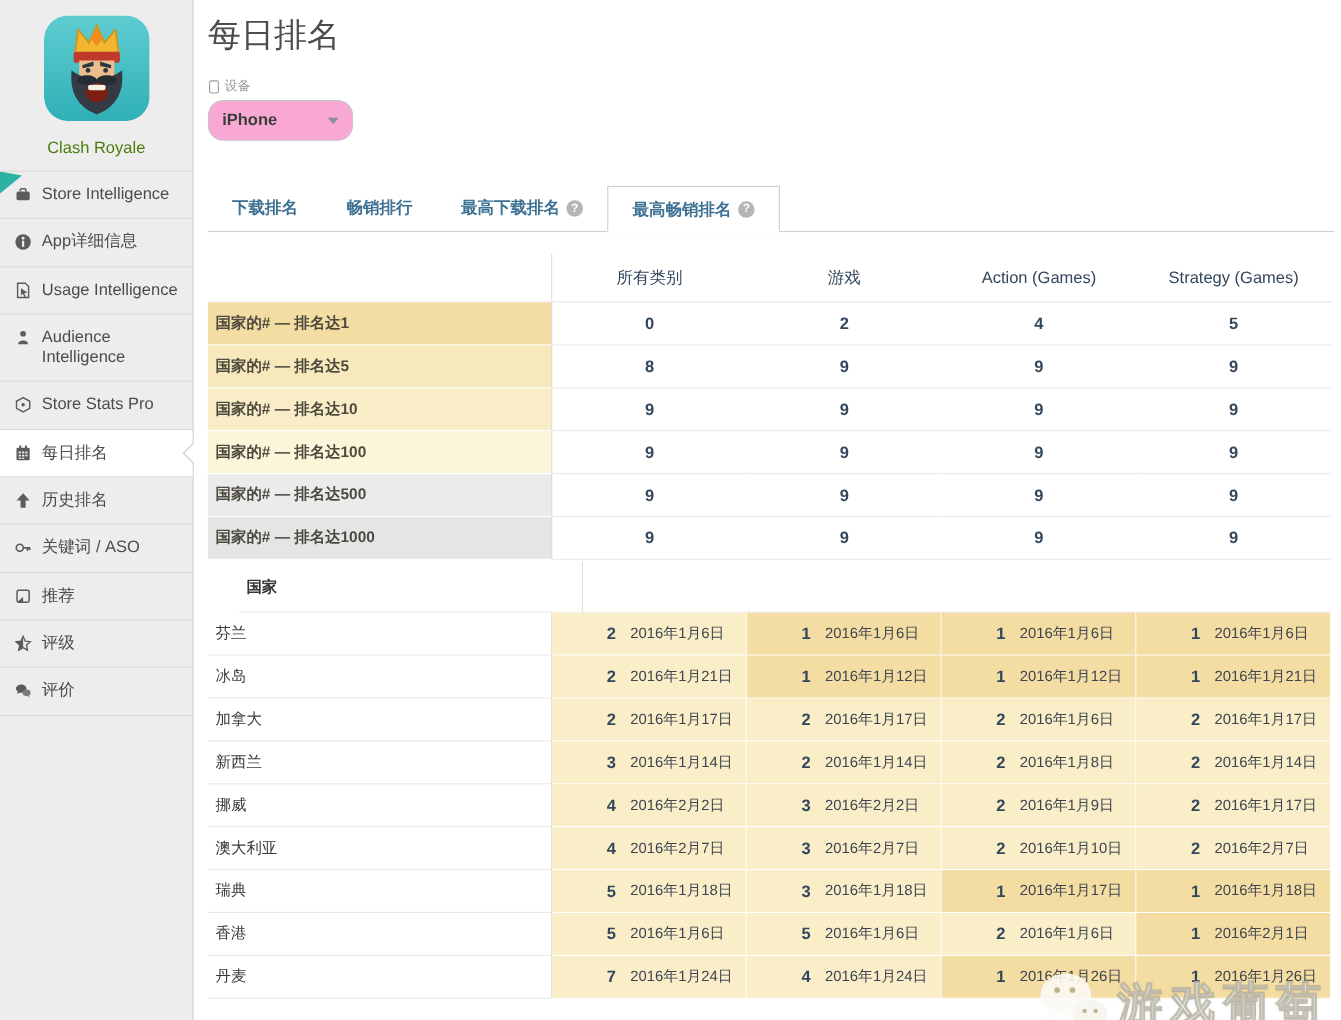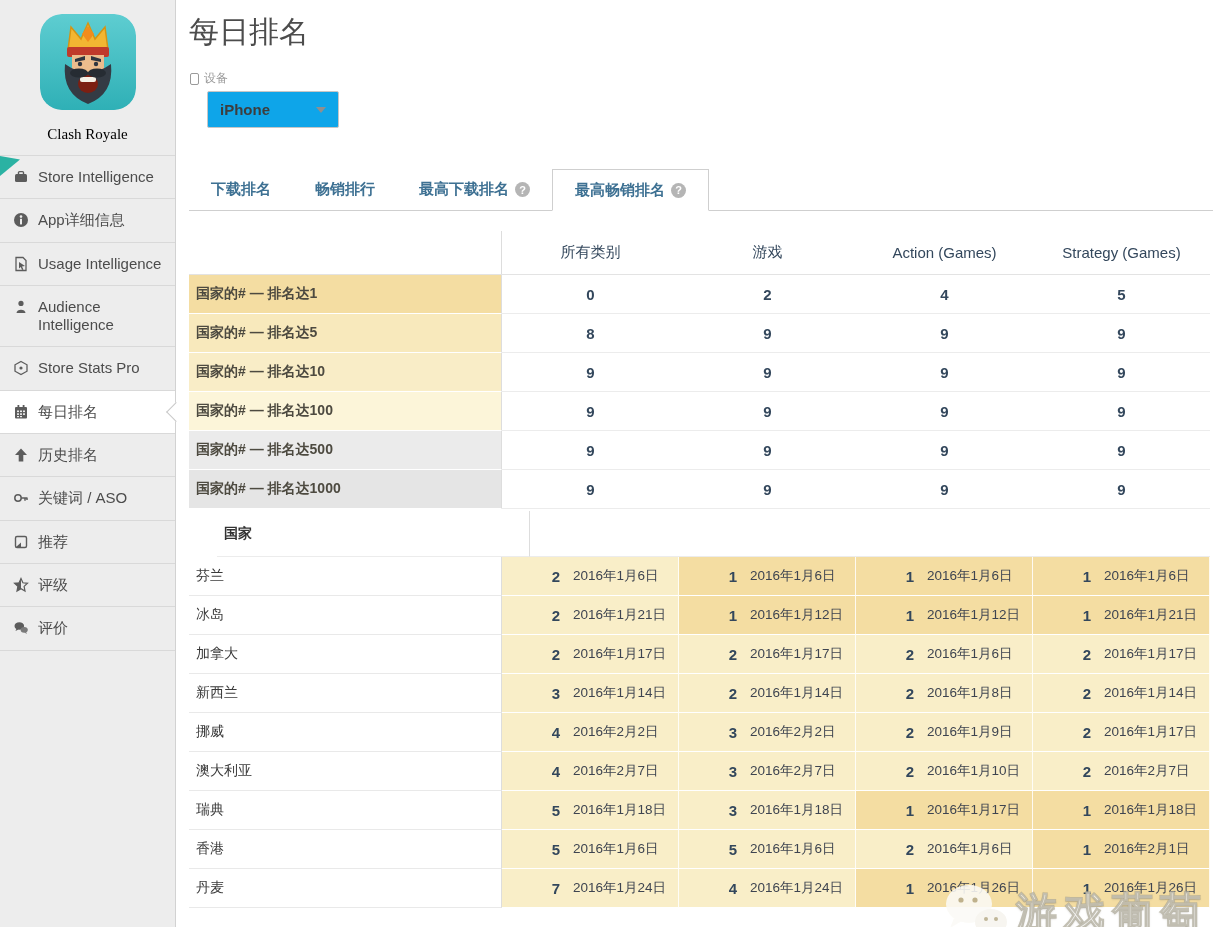--- a/index.html
+++ b/index.html
@@ -4,42 +4,42 @@
 <style>
   * { margin:0; padding:0; box-sizing:border-box; }
   html,body { width:1219px; height:927px; background:#fff;
     font-family:"Liberation Sans","DejaVu Sans",sans-serif; color:#3c3c3c; overflow:hidden; }
 
   
   .sidebar { position:fixed; left:0; top:0; bottom:0; width:176px; background:#ededed;
     border-right:1px solid #d2d2d2; z-index:5; }
   .app-block { padding:14px 0 12px; border-bottom:1px solid #d9d9d9; }
   .app-icon { display:block; margin:0 auto 16px; width:96px; height:96px; border-radius:22px; }
-  .app-name { text-align:center; color:#000000; font-size:15px;font-family:Liberation Serif, serif; }
+  .app-name { text-align:center; color:#4d7c0f; font-size:15px; }
   .side-item { position:relative; display:flex; align-items:flex-start; gap:9px;
     padding:12px 8px 12px 13px; border-bottom:1px solid #d9d9d9; font-size:15px;
     color:#4c4c4c; line-height:1.22; cursor:pointer; }
   .side-item .sicon { flex:0 0 16px; margin-top:1px; }
   .side-item .sicon svg { display:block; }
   .side-item.active { background:#fff; }
   .side-item.active::after { content:""; position:absolute; right:-8px; top:calc(50% - 7px);
     width:13px; height:13px; background:#fff; border-left:1px solid #c9c9c9;
     border-bottom:1px solid #c9c9c9; transform:rotate(45deg); z-index:6; }
   .fold { position:absolute; left:0; top:0; width:20px; height:20px; background:#2bb2a3;
     clip-path:polygon(0 0,100% 18%,0 100%); }
 
   
   .main { margin-left:177px; position:relative; }
   .page-title { font-size:30px; color:#4c4c4c; font-weight:400; margin:12px 0 0 12px; }
   .device-row { display:flex; align-items:center; gap:5px; margin:17px 0 4px 13px;
     color:#9a9a9a; font-size:12px; }
   .phone-glyph { width:9px; height:12px; border:1px solid #9a9a9a; border-radius:2px;
     display:inline-block; }
-  .dropdown { margin-left:30px; width:132px; height:37px; border:1px solid #c6c6c6;
-    background:#0ea5e9; border-radius:2px; display:flex; align-items:center;
+  .dropdown { margin-left:12px; width:132px; height:37px; border:1px solid #c6c6c6;
+    background:#f9a8d4; border-radius:14px; display:flex; align-items:center;
     justify-content:space-between; padding:0 12px; cursor:pointer; }
   .dropdown .dd-value { font-size:15px; font-weight:bold; color:#3d3d3d; }
   .caret { width:0; height:0; border-left:5px solid transparent;
     border-right:5px solid transparent; border-top:6px solid #8f8f8f; }
 
   
   .tabstrip { display:flex; align-items:flex-end; margin:41px 6px 0 12px;
     border-bottom:1px solid #cfcfcf; height:42px; }
   .tab { display:flex; align-items:center; gap:6px; height:41px; padding:0 22px;
     color:#3e7193; font-size:15px; font-weight:bold; cursor:pointer; white-space:nowrap; }

